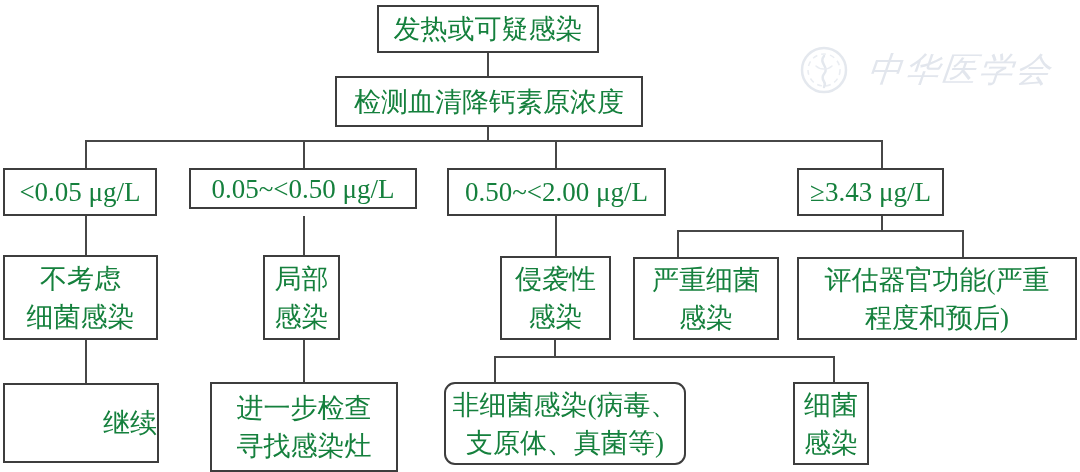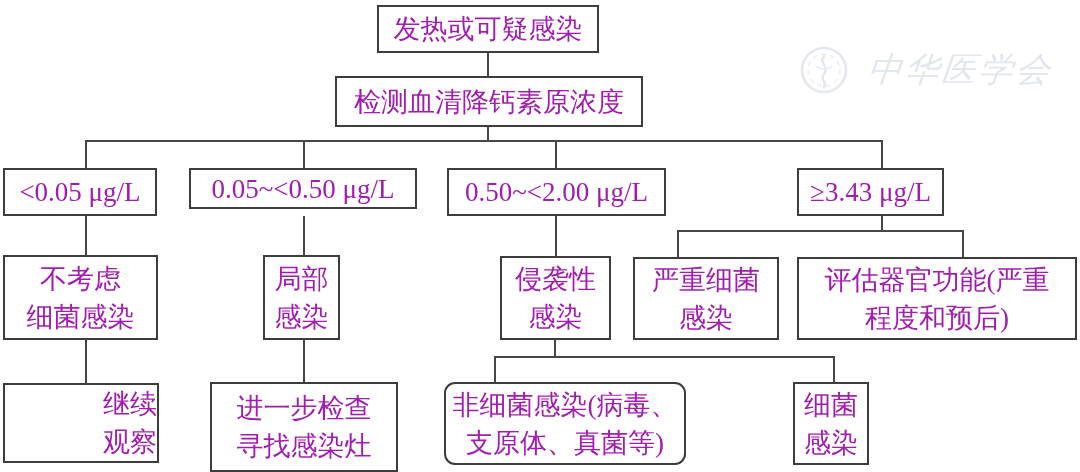--- a/index.html
+++ b/index.html
@@ -13,21 +13,21 @@
   .node{
     position:absolute;
     box-sizing:border-box;
     border:2px solid #3d3d3d;
     background:#ffffff;
     display:flex;
     flex-direction:column;
     justify-content:center;
     align-items:center;
     text-align:center;
-    color:#a21caf;
+    color:#15803d;
     font-size:27px;
     line-height:38px;
     z-index:2;
   }
   .node span{display:block;white-space:nowrap;}
   .vline,.hline{position:absolute;background:#474747;z-index:1;}
   .vline{width:2px;}
   .hline{height:2px;}
 
   
@@ -169,21 +169,20 @@
     <span>感染</span>
   </div>
 
   <div class="node pos-organ">
     <span>评估器官功能(严重</span>
     <span>程度和预后)</span>
   </div>
 
   <div class="node pos-observe">
     <span>继续</span>
-    <span>观察</span>
   </div>
 
   <div class="node pos-further">
     <span>进一步检查</span>
     <span>寻找感染灶</span>
   </div>
 
   <div class="node pos-nonbact">
     <span>非细菌感染(病毒、</span>
     <span>支原体、真菌等)</span>

